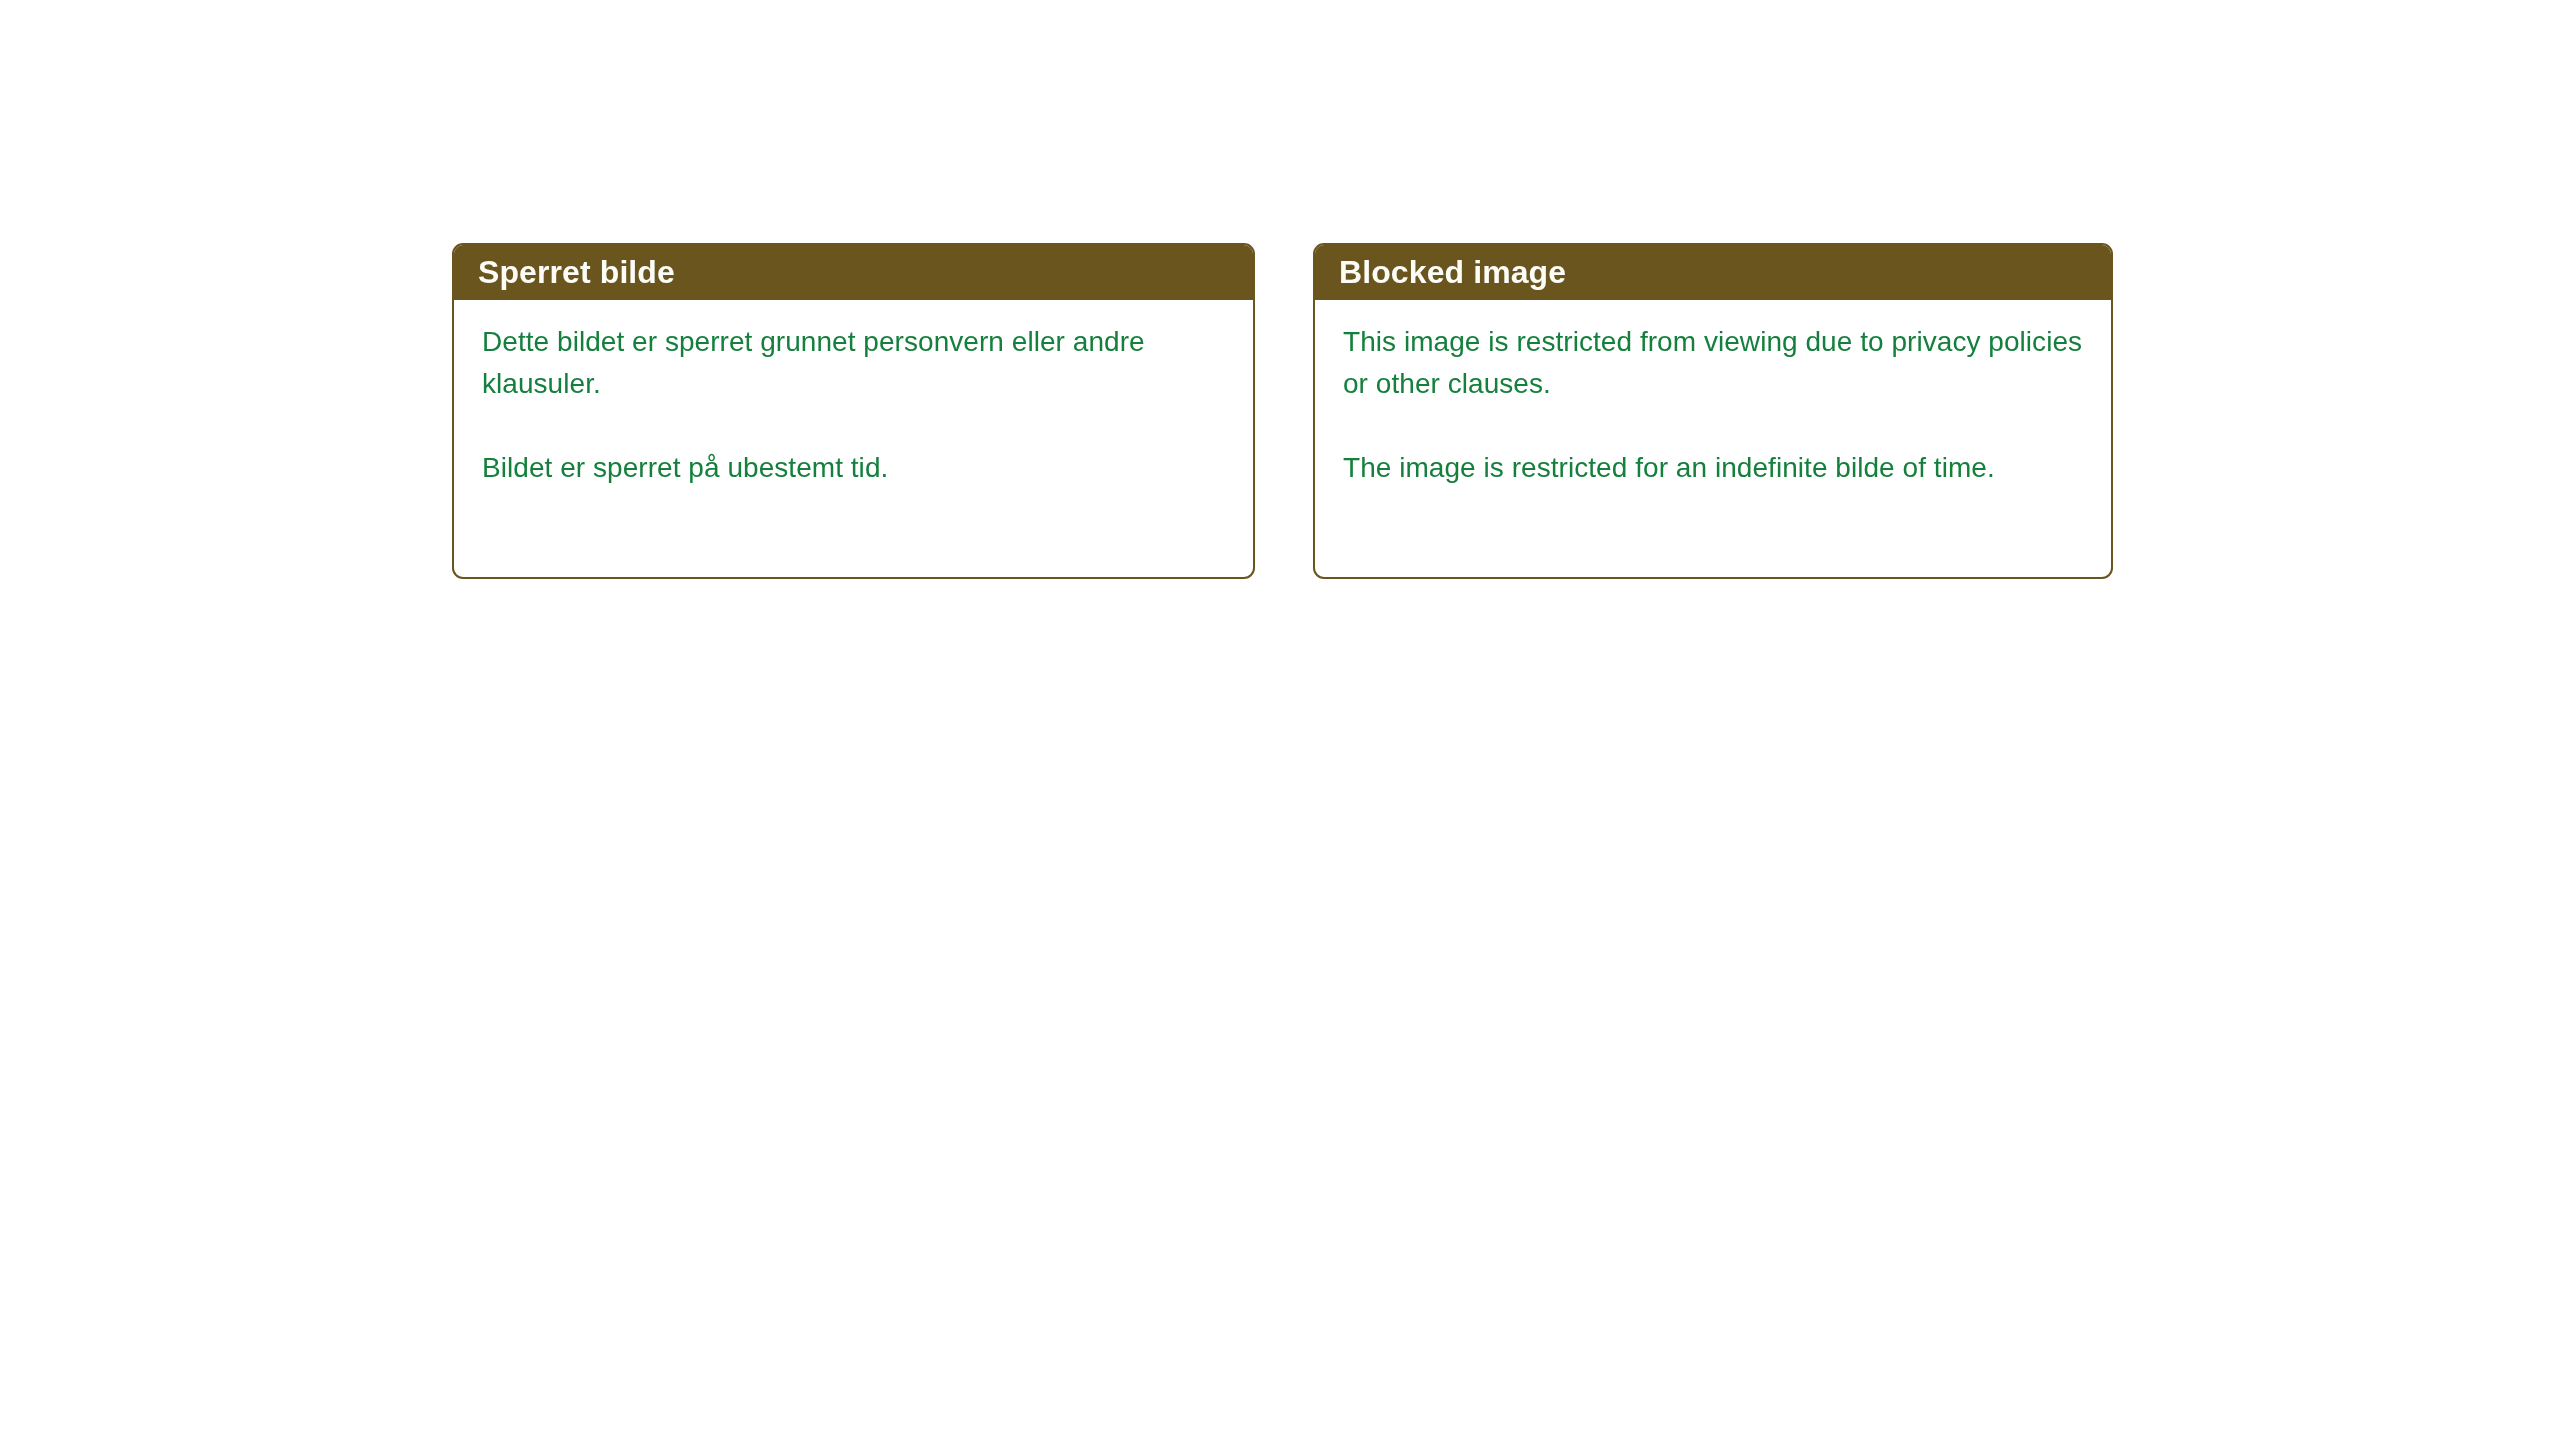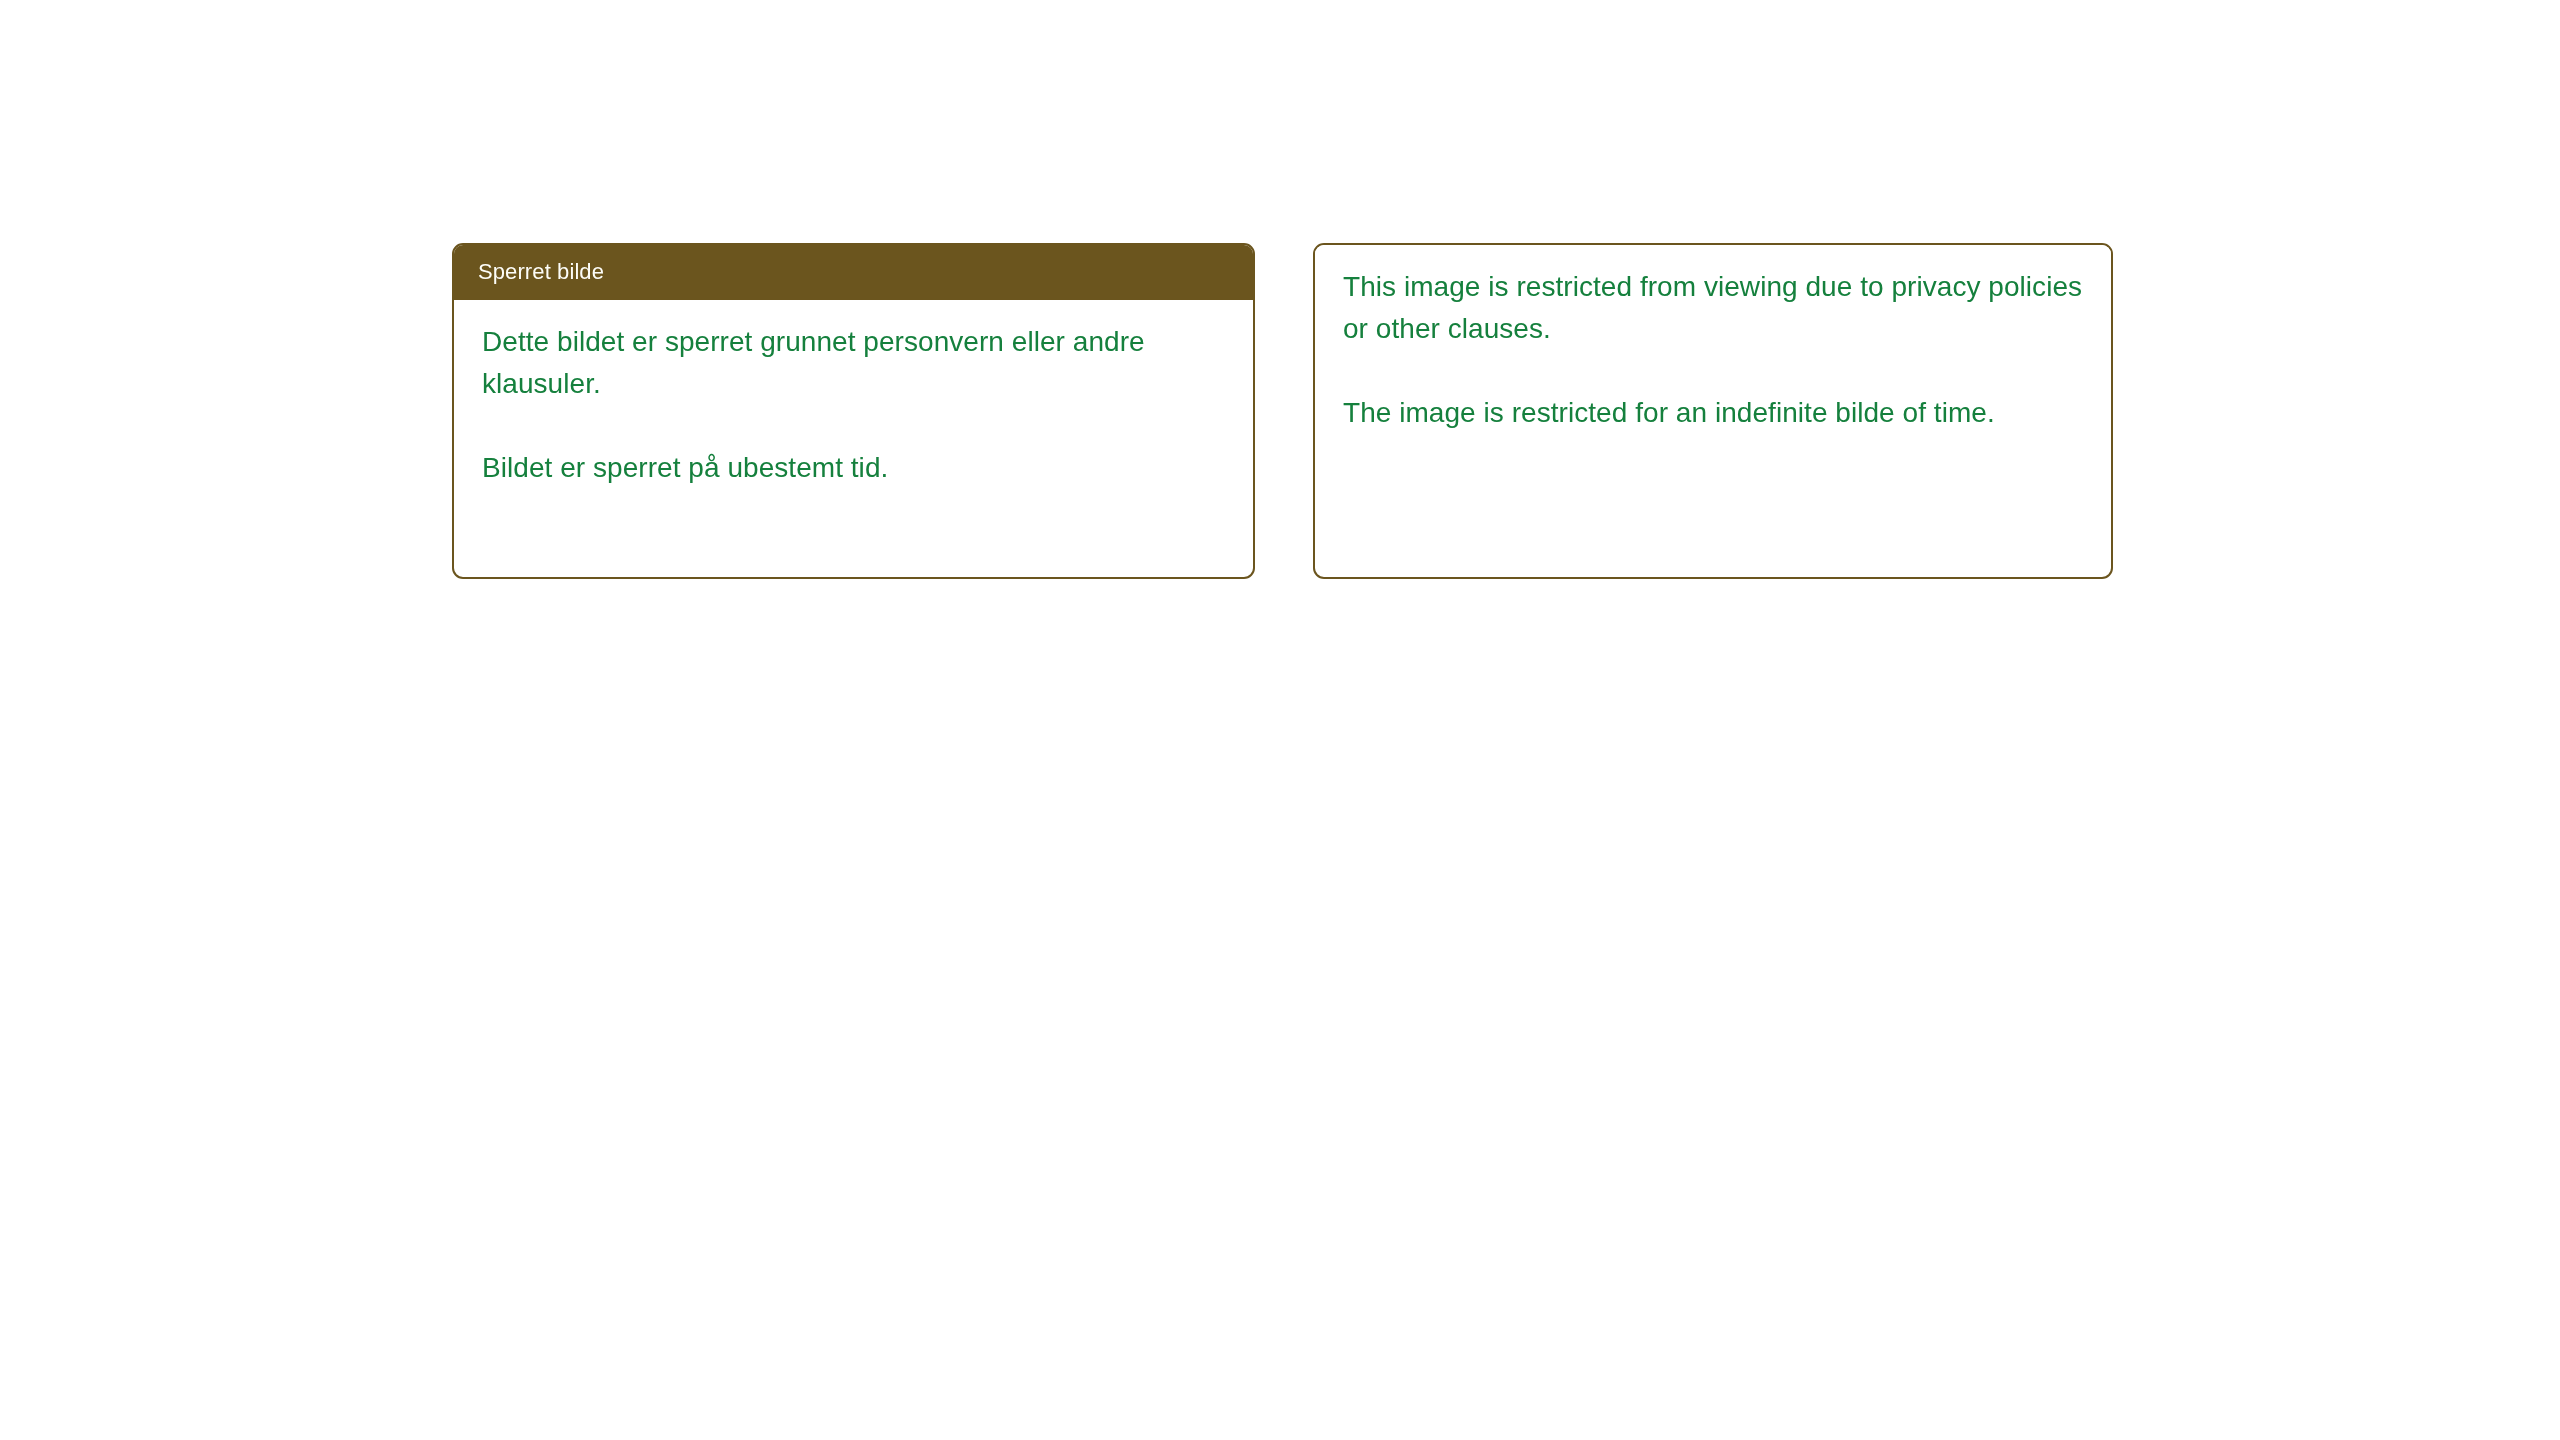--- a/index.html
+++ b/index.html
@@ -50,22 +50,22 @@
     margin: -2px -2px 0 -2px;
     border-top-left-radius: 11px;
     border-top-right-radius: 11px;
     display: flex;
     align-items: center;
     padding: 0 0 0 26px;
   }
 
   .card-title {
     color: #fdfdf8;
-    font-size: 22px;
-    font-weight: 400;
+    font-size: 32px;
+    font-weight: 700;
     line-height: 36px;
     letter-spacing: 0.1px;
     white-space: nowrap;
   }
 
   .card-body {
     box-sizing: border-box;
     padding: 21px 26px 0 28px;
     background: #ffffff;
   }
@@ -92,19 +92,22 @@
     <div class="card-header">
       <div class="card-title">Sperret bilde</div>
     </div>
     <div class="card-body">
       <p class="body-paragraph">Dette bildet er sperret grunnet personvern eller andre klausuler.</p>
       <p class="body-paragraph">Bildet er sperret på ubestemt tid.</p>
     </div>
   </div>
 
   <div class="notice-card card-right">
+    <div class="card-header">
+      <div class="card-title">Blocked image</div>
+    </div>
     <div class="card-body">
       <p class="body-paragraph">This image is restricted from viewing due to privacy policies or other clauses.</p>
       <p class="body-paragraph">The image is restricted for an indefinite bilde of time.</p>
     </div>
   </div>
 
 </div>
 
 </body></html>

